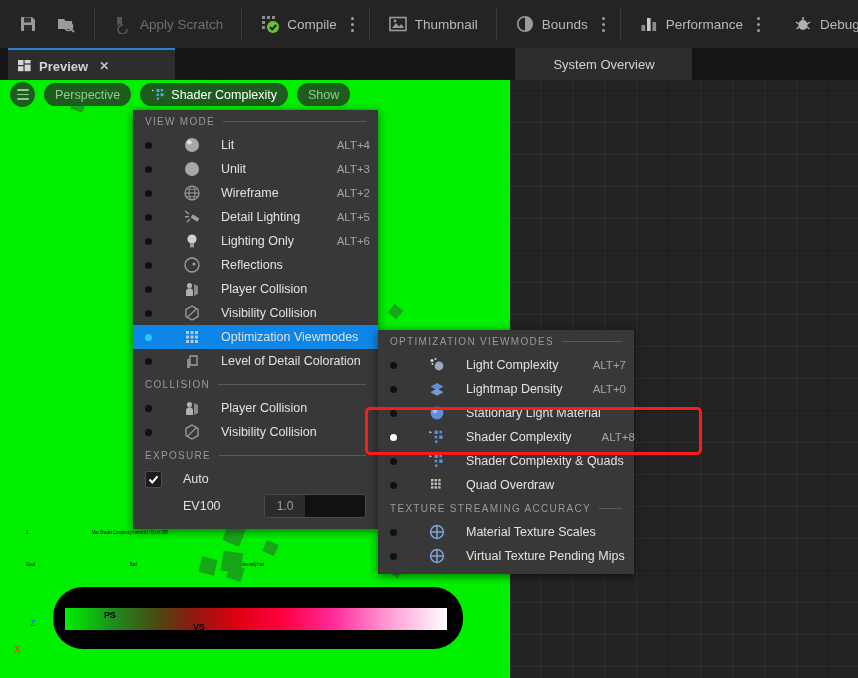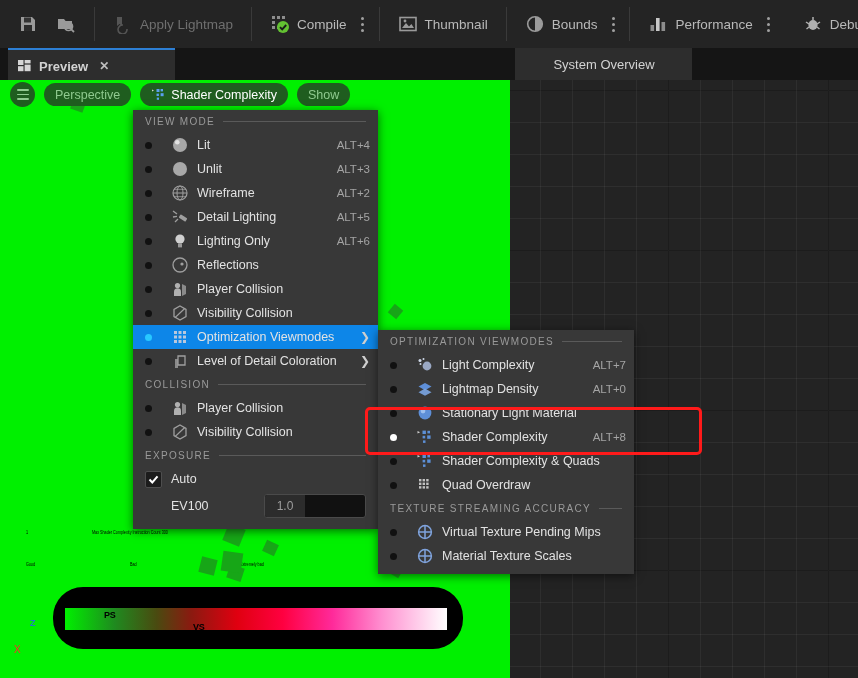--- a/index.html
+++ b/index.html
@@ -65,21 +65,21 @@
      #e00010 45%,#ff0040 57%,#ff2a9a 70%,#ff8fd0 83%,#ffffff 100%);}
   .lg-mark{position:absolute;color:#000;font-size:9px;font-weight:bold;letter-spacing:-.3px;}
   .axis-z{position:absolute;left:30px;top:618px;color:#2f55ff;font-size:9px;}
   .axis-x{position:absolute;left:14px;top:644px;color:#ff2a2a;font-size:10px;}
 
   
   .menu{position:absolute;background:#383838;box-shadow:0 2px 9px rgba(0,0,0,.55);z-index:20;}
   .m-head{display:flex;align-items:center;gap:8px;padding:0 12px;height:23px;}
   .m-head span{font-size:10px;letter-spacing:1.3px;color:#9a9a9a;white-space:nowrap;}
   .m-head .ln{flex:1;height:1px;background:#5a5a5a;}
-  .m-row{display:flex;align-items:center;height:24px;padding:0 8px 0 12px;gap:0;}
+  .m-row{display:flex;align-items:center;height:24px;padding:0 8px 0 12px;gap:12px;}
   .m-row.sel{background:#0d86e8;}
   .m-radio{width:26px;flex:none;display:flex;align-items:center;}
   .m-radio i{width:7px;height:7px;border-radius:50%;background:#111;display:block;}
   .m-row.on .m-radio i{background:#fff;}
   .m-row.sel .m-radio i{background:#28c8ff;}
   .m-ico{width:26px;flex:none;display:flex;align-items:center;}
   .m-ico svg{display:block;}
   .m-txt{font-size:12.5px;color:#e2e2e2;white-space:nowrap;}
   .m-key{margin-left:auto;font-size:11.5px;color:#a4a4a4;padding-left:18px;white-space:nowrap;}
   .m-arrow{margin-left:auto;font-size:12px;color:#cfcfcf;padding-left:14px;}
@@ -126,21 +126,21 @@
     </div>
 
     <div class="tb-sep"></div>
 
     <div class="tb-group">
       <div class="tb-btn">
         <svg class="tb-ico" viewBox="0 0 20 20">
           <path d="M4 3h5v9l-2.5-2L4 12z" fill="#555"></path>
           <path d="M10 11a4.5 4.5 0 1 0 4 4" fill="none" stroke="#555" stroke-width="1.6"></path>
         </svg>
-        <span class="tb-label dim">Apply Lightmap</span>
+        <span class="tb-label dim">Apply Scratch</span>
       </div>
     </div>
 
     <div class="tb-sep"></div>
 
     <div class="tb-group">
       <div class="tb-btn">
         <svg class="tb-ico" viewBox="0 0 20 20">
           <g fill="#8d8d8d">
             <rect x="2" y="2" width="3" height="3"></rect>
@@ -631,34 +631,34 @@
           <span class="m-radio">
             <i></i>
           </span>
           <span class="m-ico">
             <svg width="18" height="18" viewBox="0 0 18 18">
               <circle cx="9" cy="9" r="6.4" fill="none" stroke="#7fa3dd" stroke-width="1.5"></circle>
               <line x1="2.6" y1="9" x2="15.4" y2="9" stroke="#7fa3dd" stroke-width="1.5"></line>
               <line x1="9" y1="2.6" x2="9" y2="15.4" stroke="#7fa3dd" stroke-width="1.5"></line>
             </svg>
           </span>
-          <span class="m-txt">Virtual Texture Pending Mips</span>
+          <span class="m-txt">Material Texture Scales</span>
         </div>
         <div class="m-row">
           <span class="m-radio">
             <i></i>
           </span>
           <span class="m-ico">
             <svg width="18" height="18" viewBox="0 0 18 18">
               <circle cx="9" cy="9" r="6.4" fill="none" stroke="#7fa3dd" stroke-width="1.5"></circle>
               <line x1="2.6" y1="9" x2="15.4" y2="9" stroke="#7fa3dd" stroke-width="1.5"></line>
               <line x1="9" y1="2.6" x2="9" y2="15.4" stroke="#7fa3dd" stroke-width="1.5"></line>
             </svg>
           </span>
-          <span class="m-txt">Material Texture Scales</span>
+          <span class="m-txt">Virtual Texture Pending Mips</span>
         </div>
         <div style="height:6px"></div>
       </div>
   </div>
 
   <div class="redbox" style="left:365px;top:407px;width:331px;height:42px;"></div>
 
 
 </div>
 

